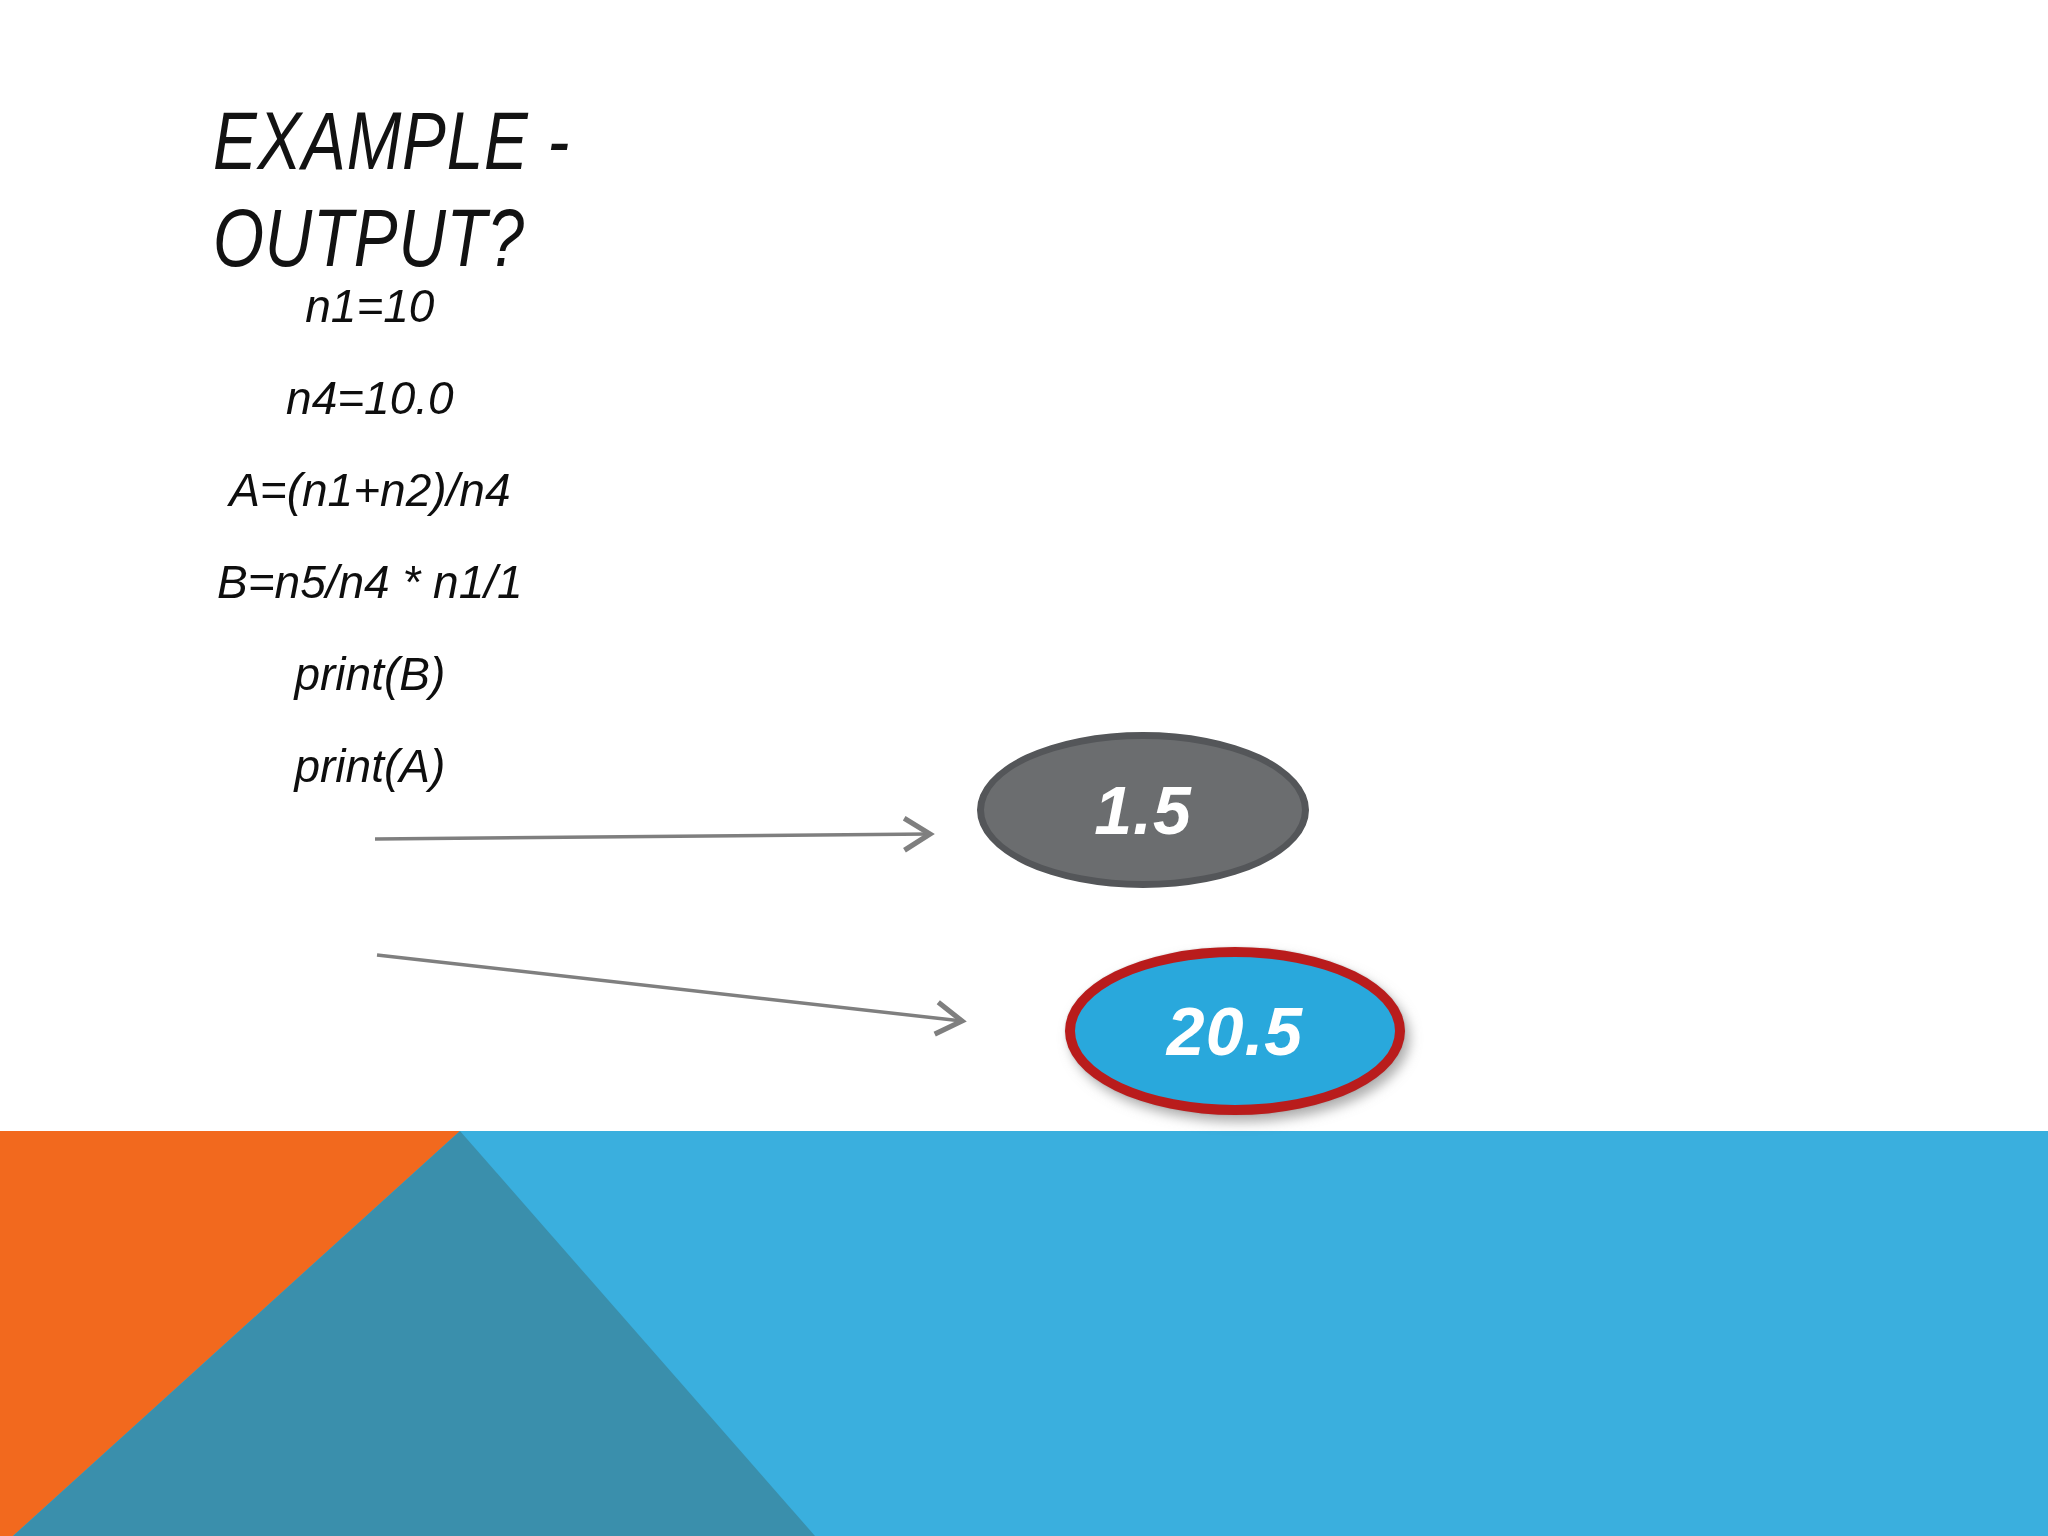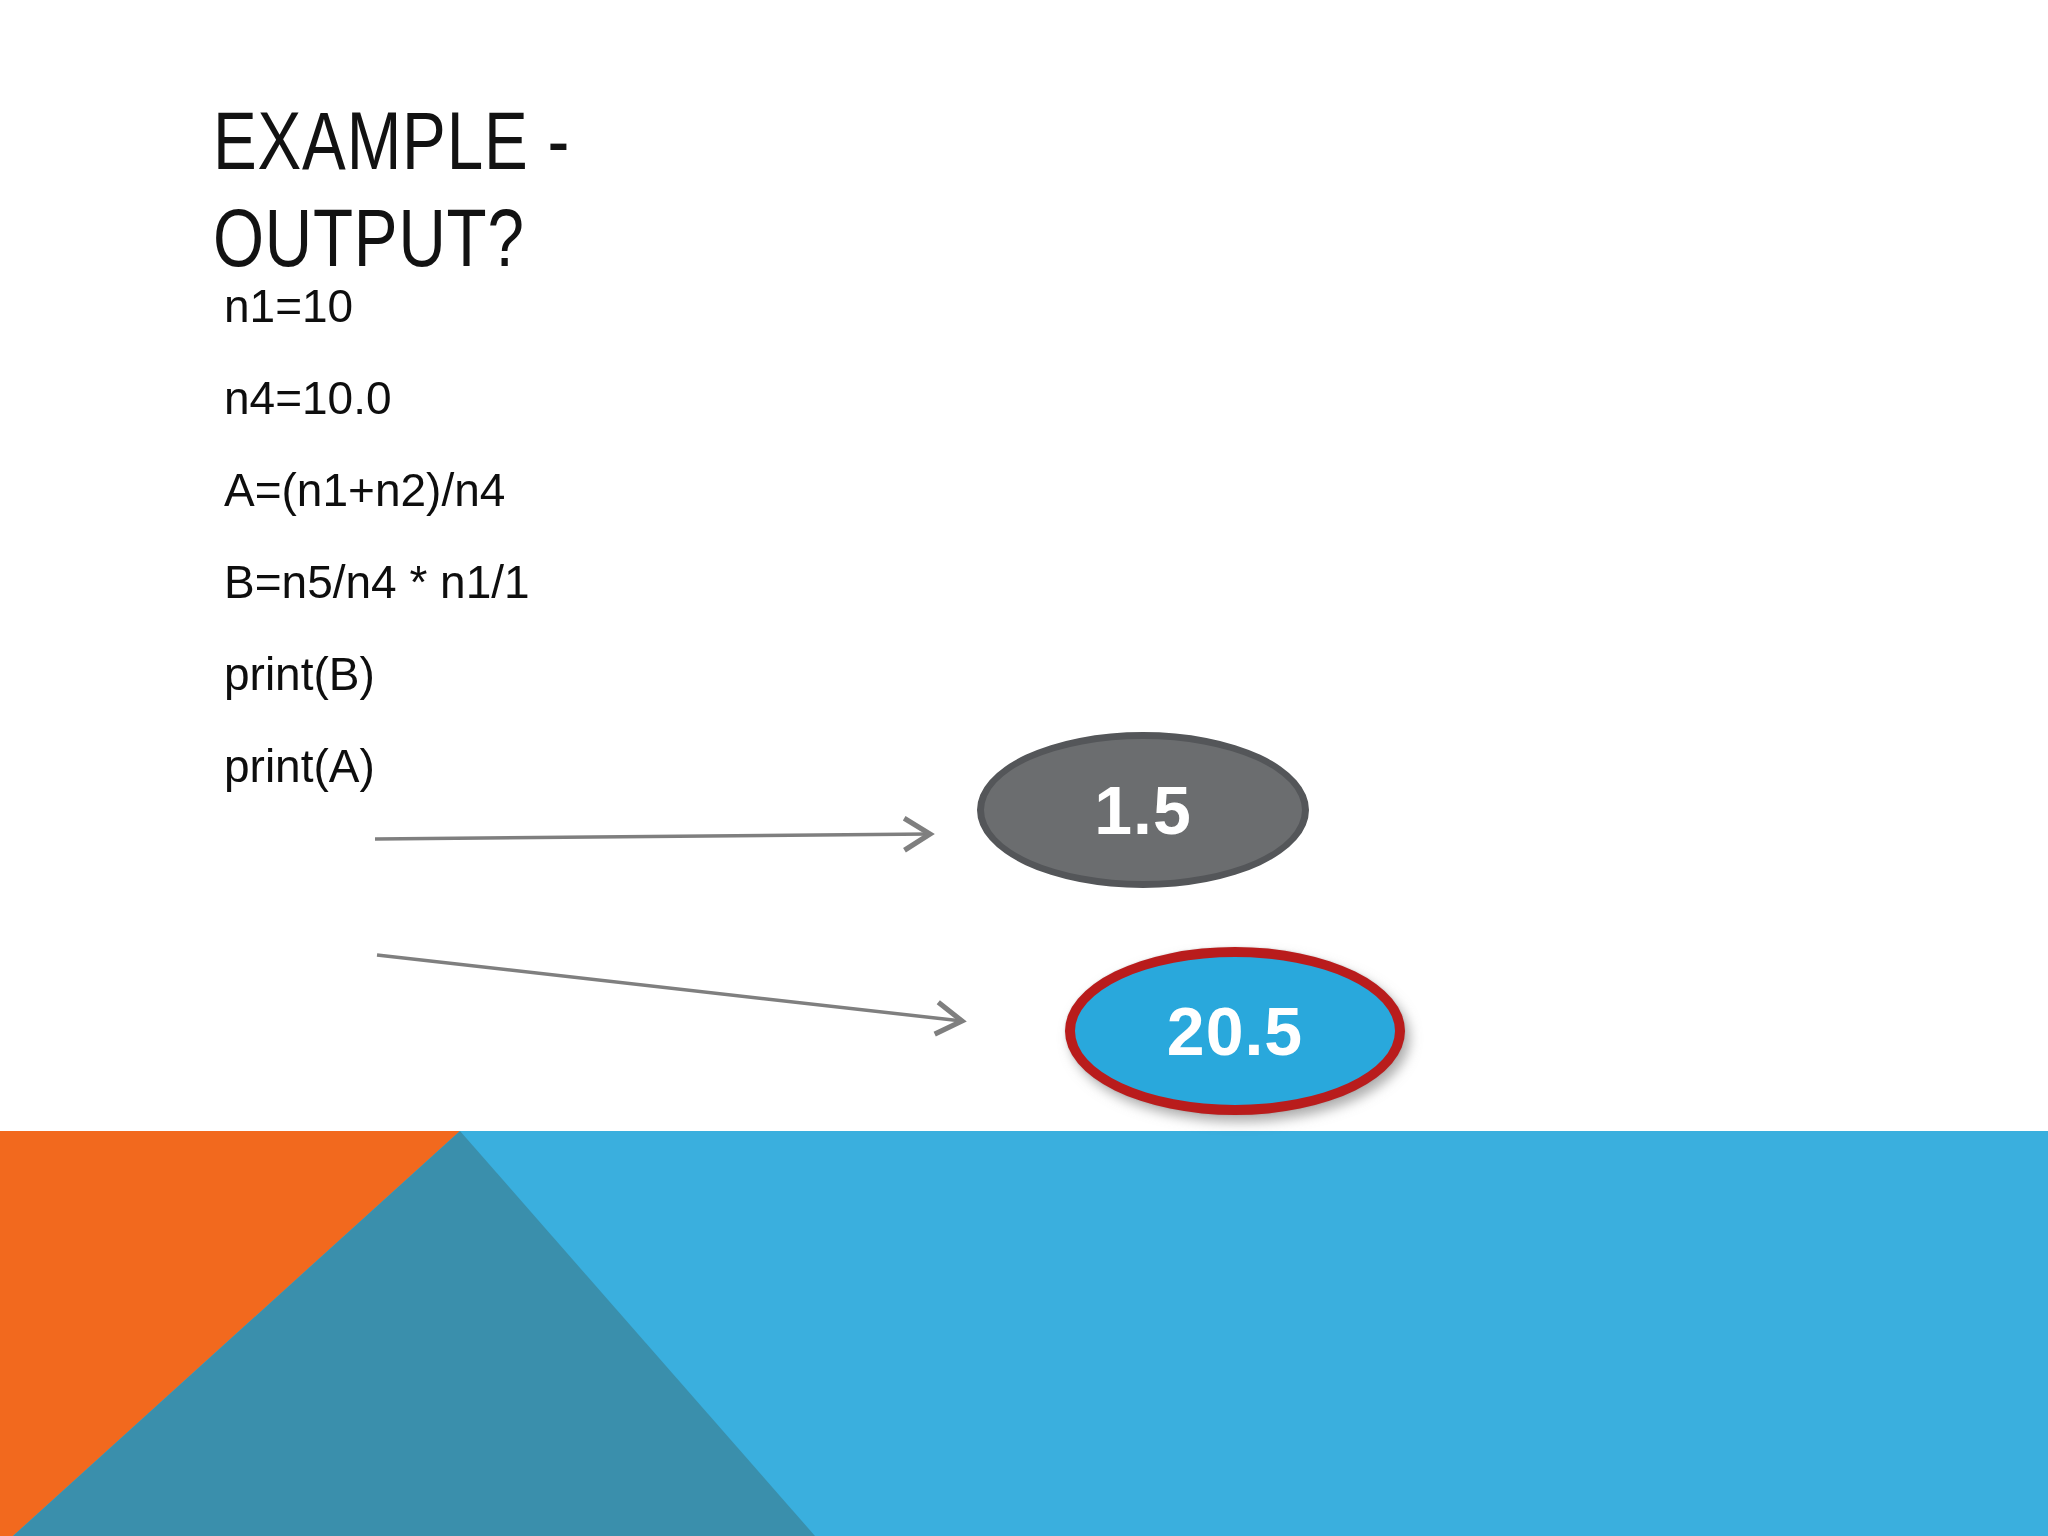--- a/index.html
+++ b/index.html
@@ -7,20 +7,21 @@
     padding: 0;
     background: #ffffff;
   }
   .slide {
     position: relative;
     width: 2048px;
     height: 1536px;
     background: #ffffff;
     overflow: hidden;
     font-family: "Liberation Sans", sans-serif;
+    font-style: italic;
   }
 
   
   .title-block {
     position: absolute;
     left: 213px;
     top: 92px;
     color: var(--c-text, #111);
   }
   .title-line {
@@ -31,22 +32,23 @@
     letter-spacing: 1px;
     color: #121212;
     transform: scaleX(0.80);
     transform-origin: left center;
     white-space: nowrap;
   }
 
   
   .code-block {
     position: absolute;
-    left: 224px;
+    left: 217px;
     top: 260px;
+    text-align: center;
   }
   .code-line {
     display: block;
     font-size: 46px;
     line-height: 92px;
     height: 92px;
     color: var(--c-text, #0e0e0e);
     white-space: pre;
   }
 

